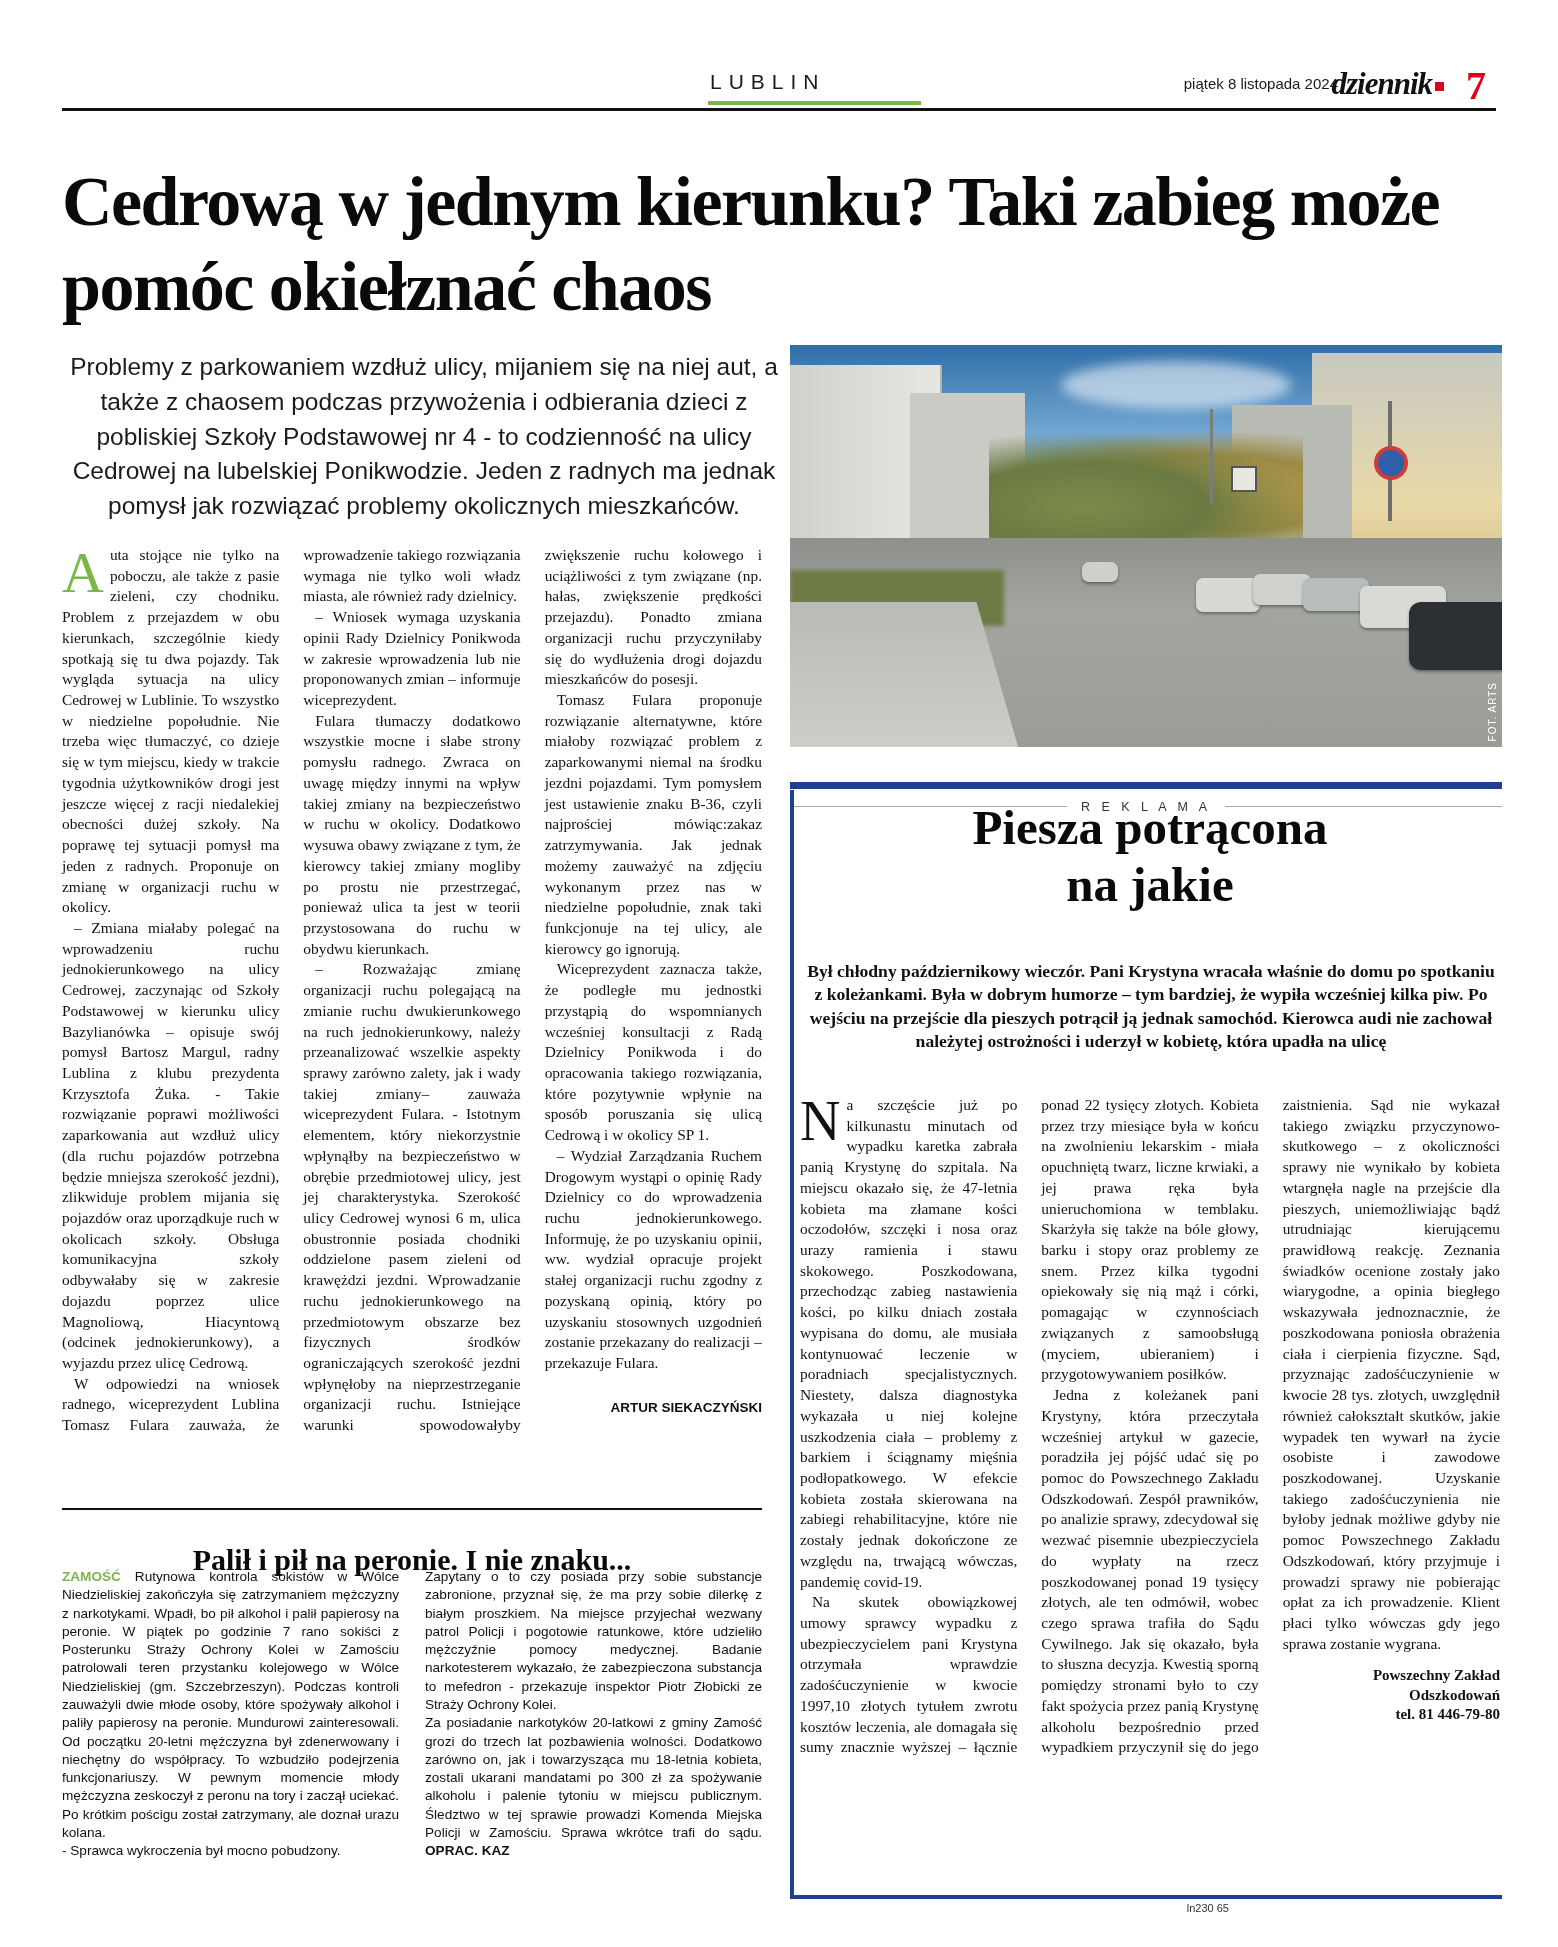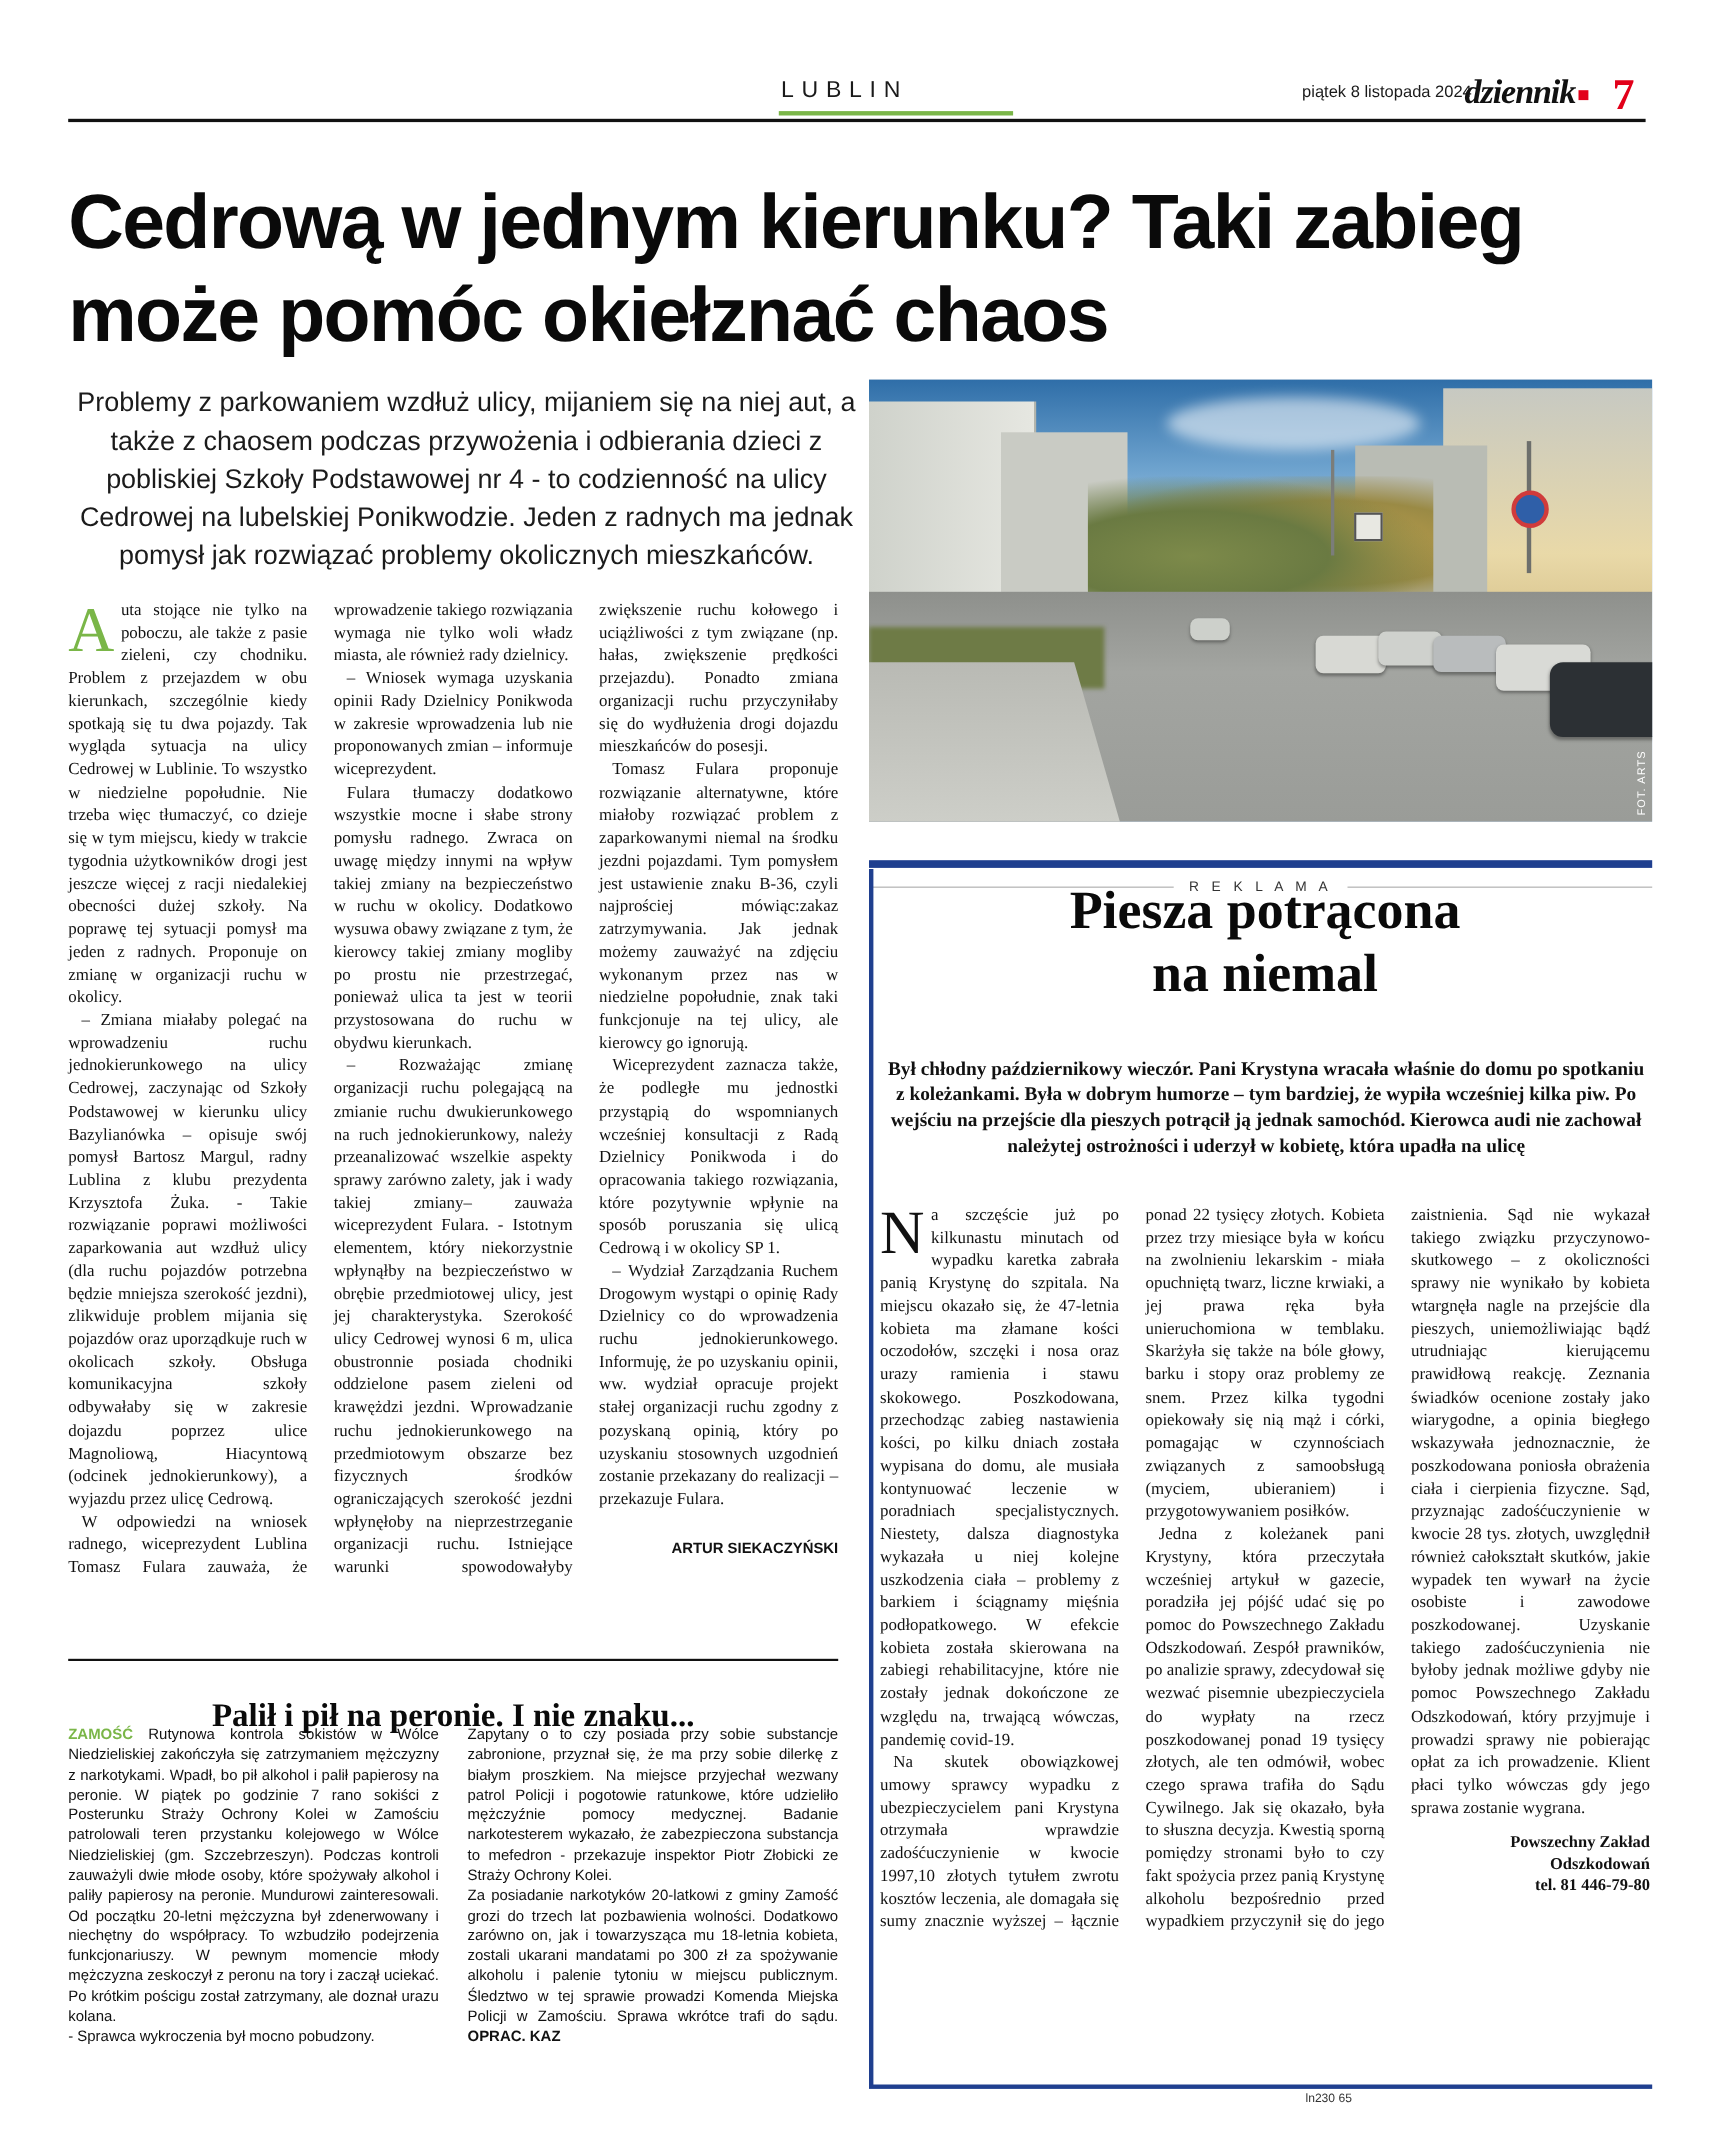--- a/index.html
+++ b/index.html
@@ -78,21 +78,21 @@
   .rule-top {
     position: absolute;
     left: 62px; top: 108px; width: 1434px; height: 3px;
     background: #111;
   }
 
   
   .headline {
     position: absolute;
     left: 62px; top: 112px; width: 1440px;
-    font-family: Liberation Sans, sans-serif;
+    font-family: Liberation Serif, serif;
     font-weight: bold;
     font-size: 70px;
     line-height: 1.22;
     letter-spacing: -1.5px;
     color: #0a0a0a;
   }
 
   
   .lead {
     position: absolute;
@@ -431,21 +431,21 @@
     <p>Fulara tłumaczy dodatkowo wszystkie mocne i słabe strony pomysłu radnego. Zwraca on uwagę między innymi na wpływ takiej zmiany na bezpieczeństwo w ruchu w okolicy. Dodatkowo wysuwa obawy związane z tym, że kierowcy takiej zmiany mogliby po prostu nie przestrzegać, ponieważ ulica ta jest w teorii przystosowana do ruchu w obydwu kierunkach.</p>
     <p>– Rozważając zmianę organizacji ruchu polegającą na zmianie ruchu dwukierunkowego na ruch jednokierunkowy, należy przeanalizować wszelkie aspekty sprawy zarówno zalety, jak i wady takiej zmiany– zauważa wiceprezydent Fulara. - Istotnym elementem, który niekorzystnie wpłynąłby na bezpieczeństwo w obrębie przedmiotowej ulicy, jest jej charakterystyka. Szerokość ulicy Cedrowej wynosi 6 m, ulica obustronnie posiada chodniki oddzielone pasem zieleni od krawężdzi jezdni. Wprowadzanie ruchu jednokierunkowego na przedmiotowym obszarze bez fizycznych środków ograniczających szerokość jezdni wpłynęłoby na nieprzestrzeganie organizacji ruchu. Istniejące warunki spowodowałyby zwiększenie ruchu kołowego i uciążliwości z tym związane (np. hałas, zwiększenie prędkości przejazdu). Ponadto zmiana organizacji ruchu przyczyniłaby się do wydłużenia drogi dojazdu mieszkańców do posesji.</p>
     <p>Tomasz Fulara proponuje rozwiązanie alternatywne, które miałoby rozwiązać problem z zaparkowanymi niemal na środku jezdni pojazdami. Tym pomysłem jest ustawienie znaku B-36, czyli najprościej mówiąc:zakaz zatrzymywania. Jak jednak możemy zauważyć na zdjęciu wykonanym przez nas w niedzielne popołudnie, znak taki funkcjonuje na tej ulicy, ale kierowcy go ignorują.</p>
     <p>Wiceprezydent zaznacza także, że podległe mu jednostki przystąpią do wspomnianych wcześniej konsultacji z Radą Dzielnicy Ponikwoda i do opracowania takiego rozwiązania, które pozytywnie wpłynie na sposób poruszania się ulicą Cedrową i w okolicy SP 1.</p>
     <p>– Wydział Zarządzania Ruchem Drogowym wystąpi o opinię Rady Dzielnicy co do wprowadzenia ruchu jednokierunkowego. Informuję, że po uzyskaniu opinii, ww. wydział opracuje projekt stałej organizacji ruchu zgodny z pozyskaną opinią, który po uzyskaniu stosownych uzgodnień zostanie przekazany do realizacji – przekazuje Fulara.</p>
     <div class="byline">ARTUR SIEKACZYŃSKI</div>
   </div>
 
   <div class="a2-head">
     <div>Piesza potrącona</div>
-    <div>na niemal</div>
+    <div>na jakie</div>
   </div>
   <div class="a2-lead">Był chłodny październikowy wieczór. Pani Krystyna wracała właśnie do domu po spotkaniu z koleżankami. Była w dobrym humorze – tym bardziej, że wypiła wcześniej kilka piw. Po wejściu na przejście dla pieszych potrącił ją jednak samochód. Kierowca audi nie zachował należytej ostrożności i uderzył w kobietę, która upadła na ulicę</div>
   <div class="a2-cols">
     <p class="first"><span class="dropcap2">N</span><span>a szczęście już po kilkunastu minutach od wypadku karetka zabrała panią Krystynę do szpitala. Na miejscu okazało się, że 47-letnia kobieta ma złamane kości oczodołów, szczęki i nosa oraz urazy ramienia i stawu skokowego. Poszkodowana, przechodząc zabieg nastawienia kości, po kilku dniach została wypisana do domu, ale musiała kontynuować leczenie w poradniach specjalistycznych. Niestety, dalsza diagnostyka wykazała u niej kolejne uszkodzenia ciała – problemy z barkiem i ściągnamy mięśnia podłopatkowego. W efekcie kobieta została skierowana na zabiegi rehabilitacyjne, które nie zostały jednak dokończone ze względu na, trwającą wówczas, pandemię covid-19.</span></p>
     <p>Na skutek obowiązkowej umowy sprawcy wypadku z ubezpieczycielem pani Krystyna otrzymała wprawdzie zadośćuczynienie w kwocie 1997,10 złotych tytułem zwrotu kosztów leczenia, ale domagała się sumy znacznie wyższej – łącznie ponad 22 tysięcy złotych. Kobieta przez trzy miesiące była w końcu na zwolnieniu lekarskim - miała opuchniętą twarz, liczne krwiaki, a jej prawa ręka była unieruchomiona w temblaku. Skarżyła się także na bóle głowy, barku i stopy oraz problemy ze snem. Przez kilka tygodni opiekowały się nią mąż i córki, pomagając w czynnościach związanych z samoobsługą (myciem, ubieraniem) i przygotowywaniem posiłków.</p>
     <p>Jedna z koleżanek pani Krystyny, która przeczytała wcześniej artykuł w gazecie, poradziła jej pójść udać się po pomoc do Powszechnego Zakładu Odszkodowań. Zespół prawników, po analizie sprawy, zdecydował się wezwać pisemnie ubezpieczyciela do wypłaty na rzecz poszkodowanej ponad 19 tysięcy złotych, ale ten odmówił, wobec czego sprawa trafiła do Sądu Cywilnego. Jak się okazało, była to słuszna decyzja. Kwestią sporną pomiędzy stronami było to czy fakt spożycia przez panią Krystynę alkoholu bezpośrednio przed wypadkiem przyczynił się do jego zaistnienia. Sąd nie wykazał takiego związku przyczynowo-skutkowego – z okoliczności sprawy nie wynikało by kobieta wtargnęła nagle na przejście dla pieszych, uniemożliwiając bądź utrudniając kierującemu prawidłową reakcję. Zeznania świadków ocenione zostały jako wiarygodne, a opinia biegłego wskazywała jednoznacznie, że poszkodowana poniosła obrażenia ciała i cierpienia fizyczne. Sąd, przyznając zadośćuczynienie w kwocie 28 tys. złotych, uwzględnił również całokształt skutków, jakie wypadek ten wywarł na życie osobiste i zawodowe poszkodowanej. Uzyskanie takiego zadośćuczynienia nie byłoby jednak możliwe gdyby nie pomoc Powszechnego Zakładu Odszkodowań, który przyjmuje i prowadzi sprawy nie pobierając opłat za ich prowadzenie. Klient płaci tylko wówczas gdy jego sprawa zostanie wygrana.</p>
     <div class="a2-sign">
       <div>Powszechny Zakład</div>
       <div>Odszkodowań</div>
       <div>tel. 81 446-79-80</div>

